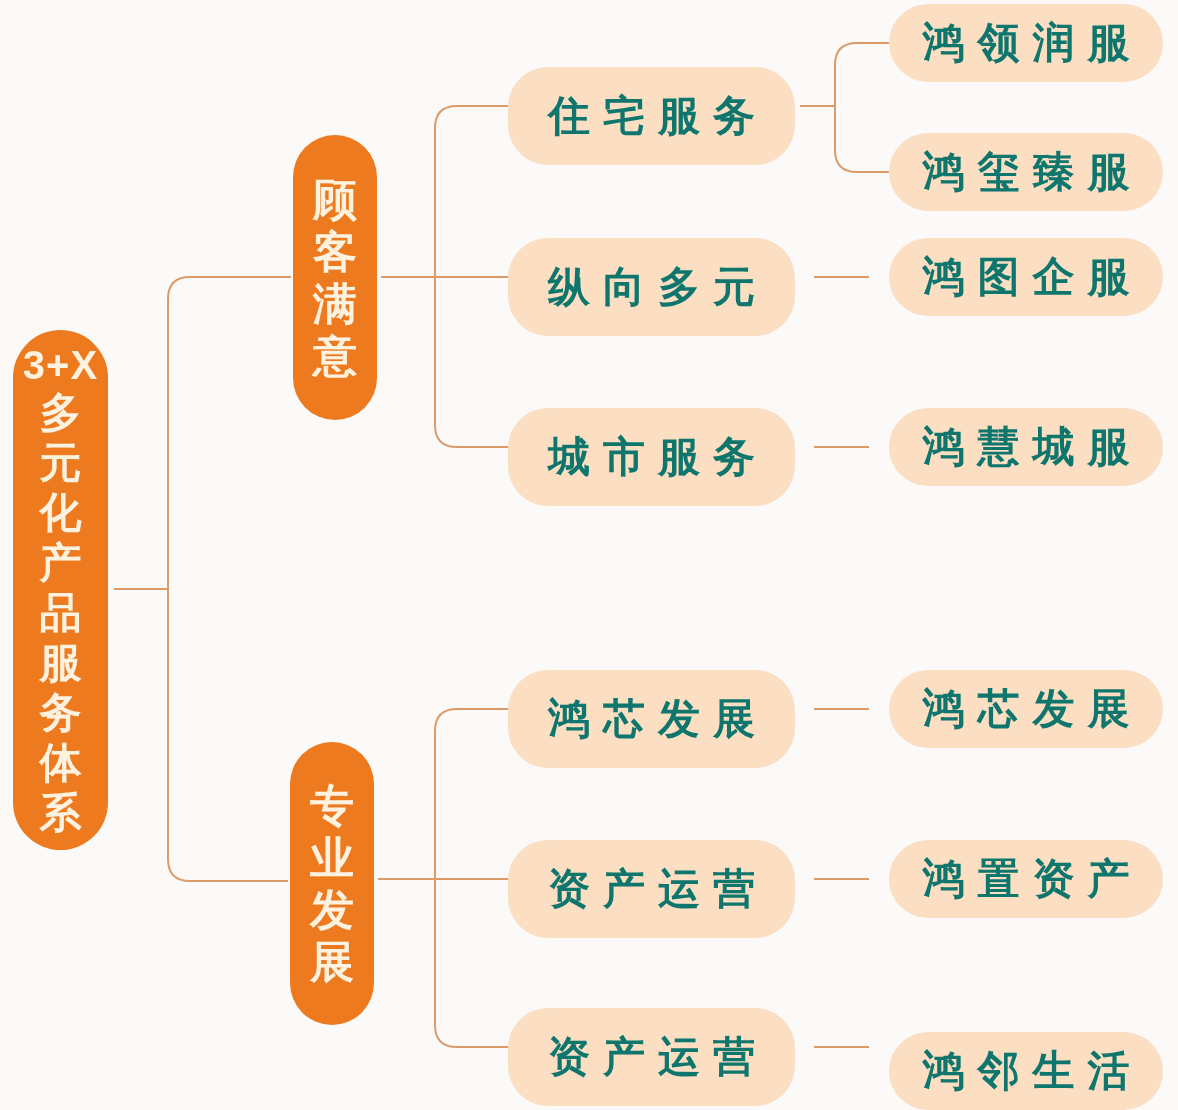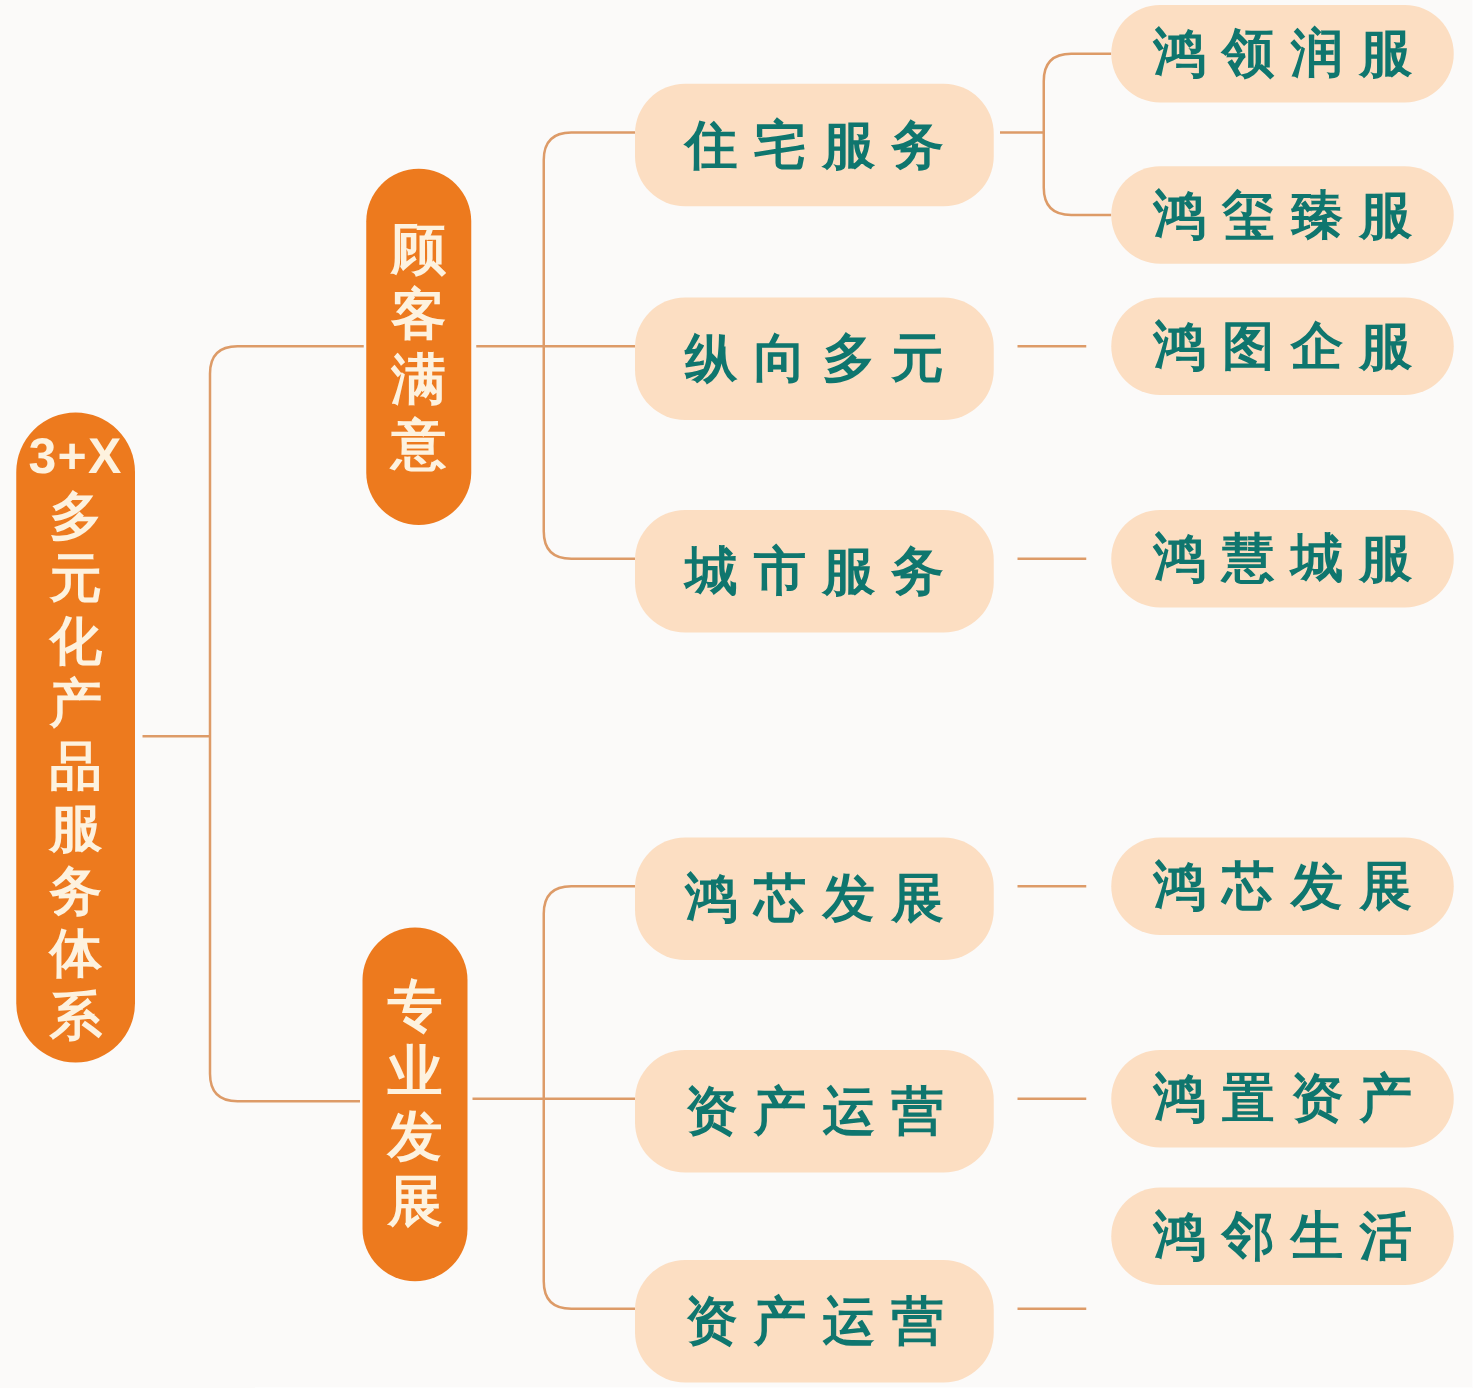--- a/index.html
+++ b/index.html
@@ -20,21 +20,21 @@
   #root{left:13px;top:330px;width:95px;height:520px;border-radius:48px;}
   #root .vchars > div{height:50px;line-height:50px;font-size:42px;}
   #root .prefix{height:46px;line-height:46px;font-size:40px;letter-spacing:1px;}
   #branch-1{left:293px;top:135px;width:84px;height:285px;border-radius:42px;}
   #branch-2{left:290px;top:742px;width:84px;height:283px;border-radius:42px;}
   .cat{left:508px;width:287px;height:98px;}
   .leaf{left:889px;width:274px;height:78px;}
   #cat-1{top:67px;}  #cat-2{top:238px;} #cat-3{top:408px;}
   #cat-4{top:670px;} #cat-5{top:840px;} #cat-6{top:1008px;}
   #leaf-1{top:4px;}   #leaf-2{top:133px;} #leaf-3{top:238px;} #leaf-4{top:408px;}
-  #leaf-5{top:670px;} #leaf-6{top:840px;} #leaf-7{top:950px;}
+  #leaf-5{top:670px;} #leaf-6{top:840px;} #leaf-7{top:1032px;}
 </style>
 </head>
 <body>
 
 <div class="canvas">
 
   <svg class="lines" viewBox="0 0 1178 1110" fill="none" stroke="#dd9b68" stroke-width="2">
 
     <path d="M 114 589 L 168 589"></path>
     <path d="M 291 277 L 190 277 Q 168 277 168 299 L 168 859 Q 168 881 190 881 L 288 881"></path>

